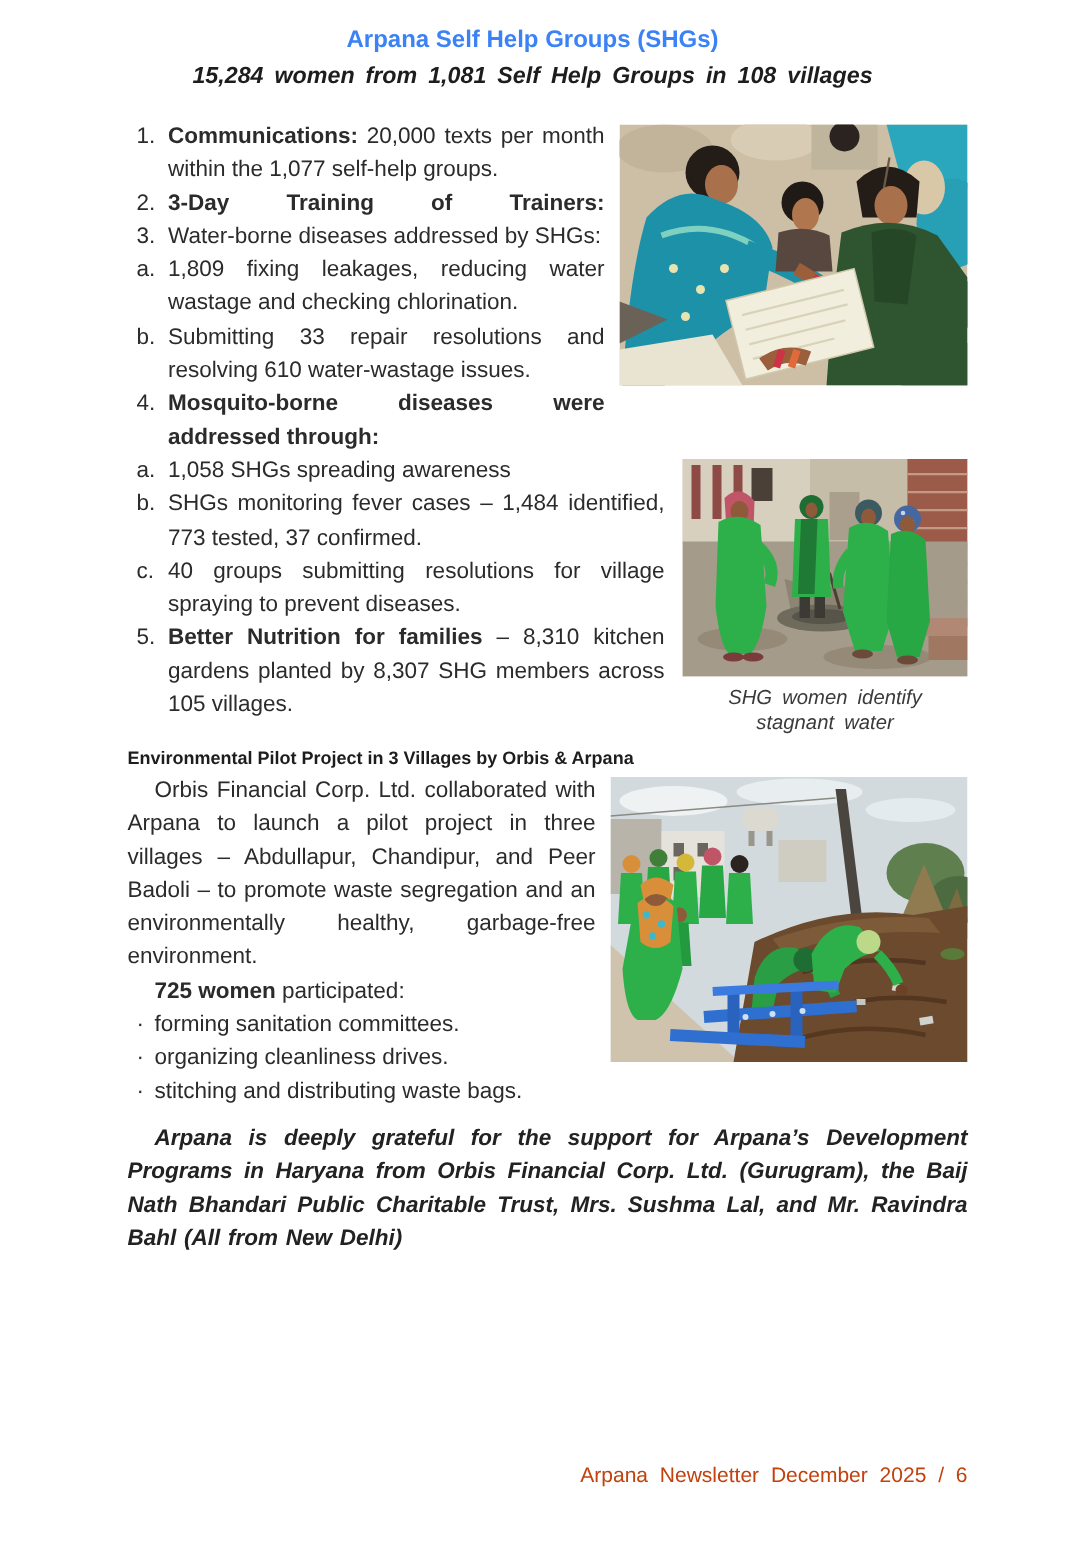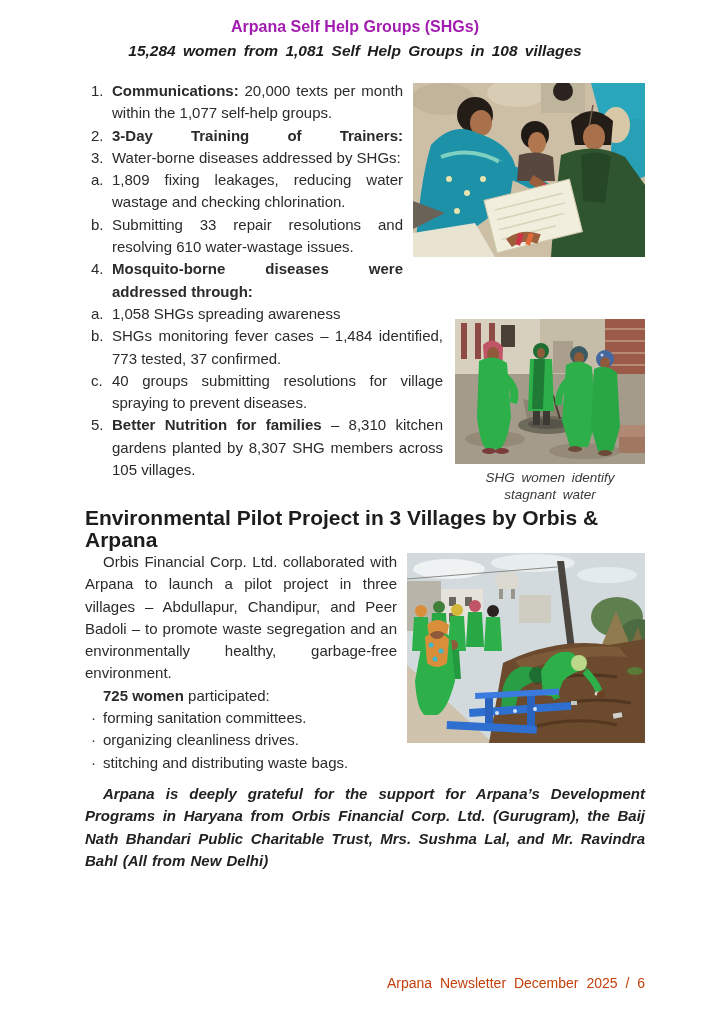--- a/index.html
+++ b/index.html
@@ -15,49 +15,49 @@
   }
   .hdr{position:relative;left:-10px;text-align:center;}
   .title{
     margin:74px 0 0;
     font-size:24px;line-height:28px;
     font-weight:bold;font-style:italic;
     color:#141414;letter-spacing:.2px;
   }
   .sub1{
     margin:17px 0 0;
-    font-size:16px;line-height:19px;font-weight:bold;color:#a21caf;
+    font-size:16px;line-height:19px;font-weight:bold;color:#3b82f6;
   }
   .sub2{
     margin:5px 0 0;
     font-size:15.5px;line-height:19px;font-weight:bold;font-style:italic;
     word-spacing:3px;color:#1d1d1d;
   }
   .shg-section{
     margin-top:20px;
     font-size:15px;line-height:22.3px;
     text-align:justify;
   }
   .li{padding-left:27px;text-indent:-21px;}
   .li .marker{display:inline-block;width:21px;text-indent:0;font-weight:inherit;}
   .li.head{text-align:justify;}
   .li.head2{text-align-last:justify;}
   .li.cont{text-indent:0;}
   .b{font-weight:bold;}
   figure{margin:0;padding:0;}
   .photo1{float:right;width:232px;height:174px;margin:3px 0 6px 10px;}
-  .photo2wrap{float:right;width:190px;margin:16px 0 4px 12px;}
+  .photo2wrap{float:right;width:190px;margin:3px 0 4px 12px;}
   .photo2{width:190px;height:145px;display:block;}
   .caption{
     margin-top:5px;padding:0 14px;
     font-size:13.5px;line-height:17px;font-style:italic;
     text-align:center;word-spacing:3px;color:#3a3a3a;text-indent:0;
   }
   .env{clear:both;margin-top:7px;font-size:15px;line-height:22.3px;}
-  .env-h{margin:0;font-size:21px;line-height:22px;font-weight:bold;color:#1d1d1d;text-align:left;}
+  .env-h{margin:0;font-size:12px;line-height:22px;font-weight:bold;color:#1d1d1d;text-align:left;}
   .photo3{float:right;width:238px;height:190px;margin:2px 0 4px 10px;}
   .env p{margin:0;text-indent:18px;text-align:justify;}
   .participants{text-indent:18px;}
   .bullet{padding-left:18px;text-indent:-12px;text-align:left;}
   .bullet .bm{display:inline-block;width:12px;text-indent:0;}
   .ack{
     clear:both;margin-top:9px;
     font-size:15px;line-height:22.3px;
     font-weight:bold;font-style:italic;
     text-indent:18px;text-align:justify;word-spacing:1px;color:#222;

